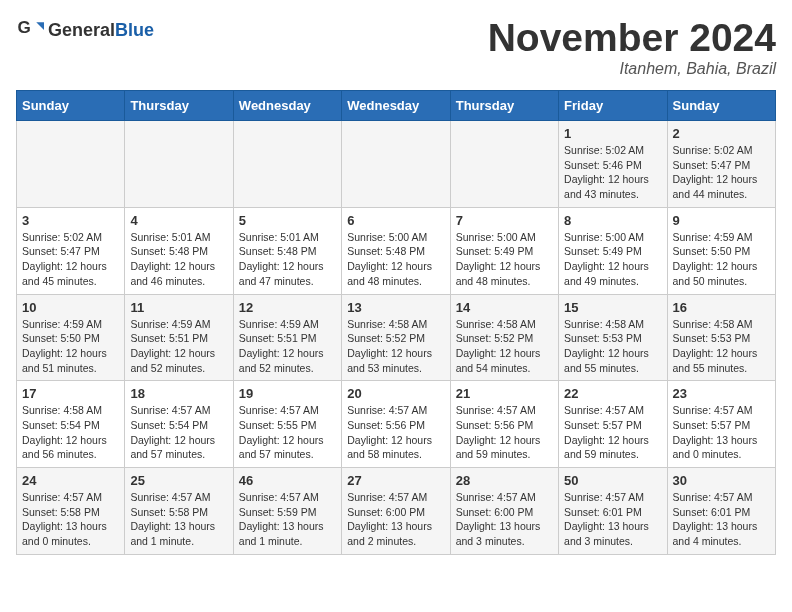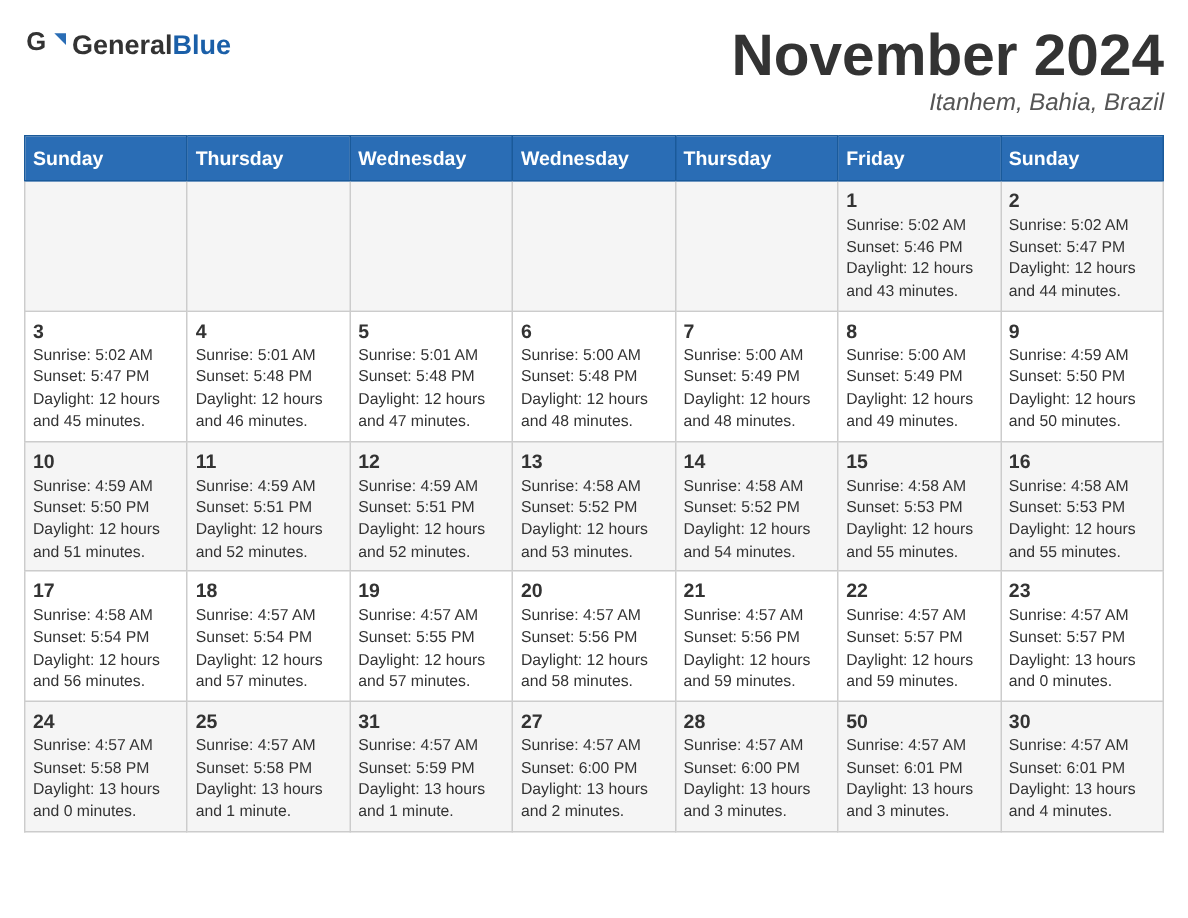--- a/index.html
+++ b/index.html
@@ -315,21 +315,21 @@
 and 0 minutes.</div>
         </td>
         <td>
           <span class="day-number">25</span>
           <div class="day-info" style="white-space: pre-line;">Sunrise: 4:57 AM
 Sunset: 5:58 PM
 Daylight: 13 hours
 and 1 minute.</div>
         </td>
         <td>
-          <span class="day-number">31</span>
+          <span class="day-number">46</span>
           <div class="day-info" style="white-space: pre-line;">Sunrise: 4:57 AM
 Sunset: 5:59 PM
 Daylight: 13 hours
 and 1 minute.</div>
         </td>
         <td>
           <span class="day-number">27</span>
           <div class="day-info" style="white-space: pre-line;">Sunrise: 4:57 AM
 Sunset: 6:00 PM
 Daylight: 13 hours

